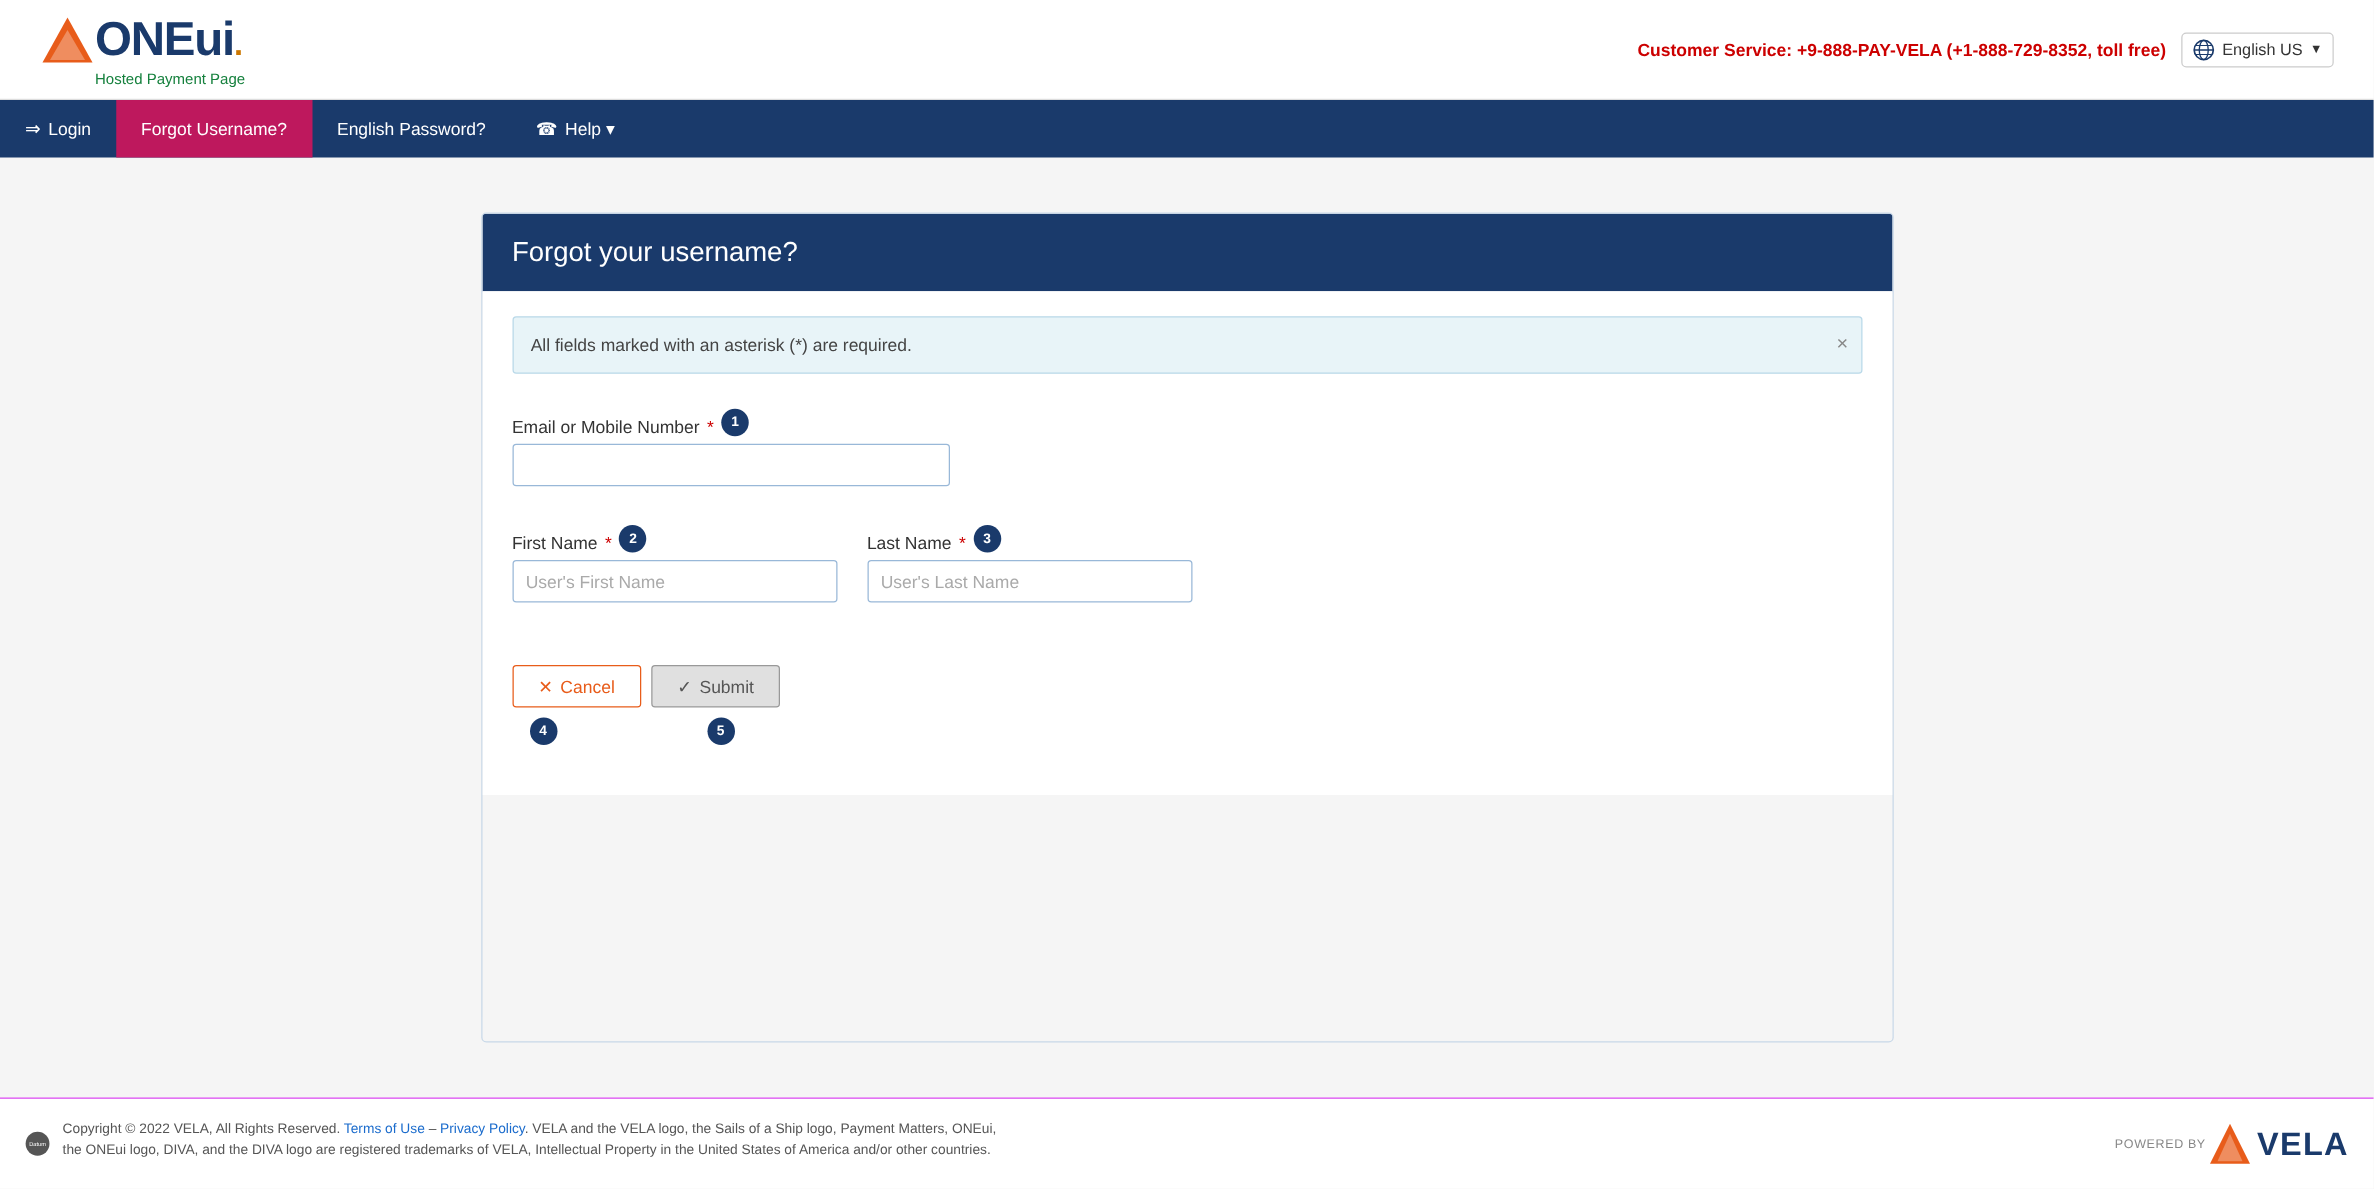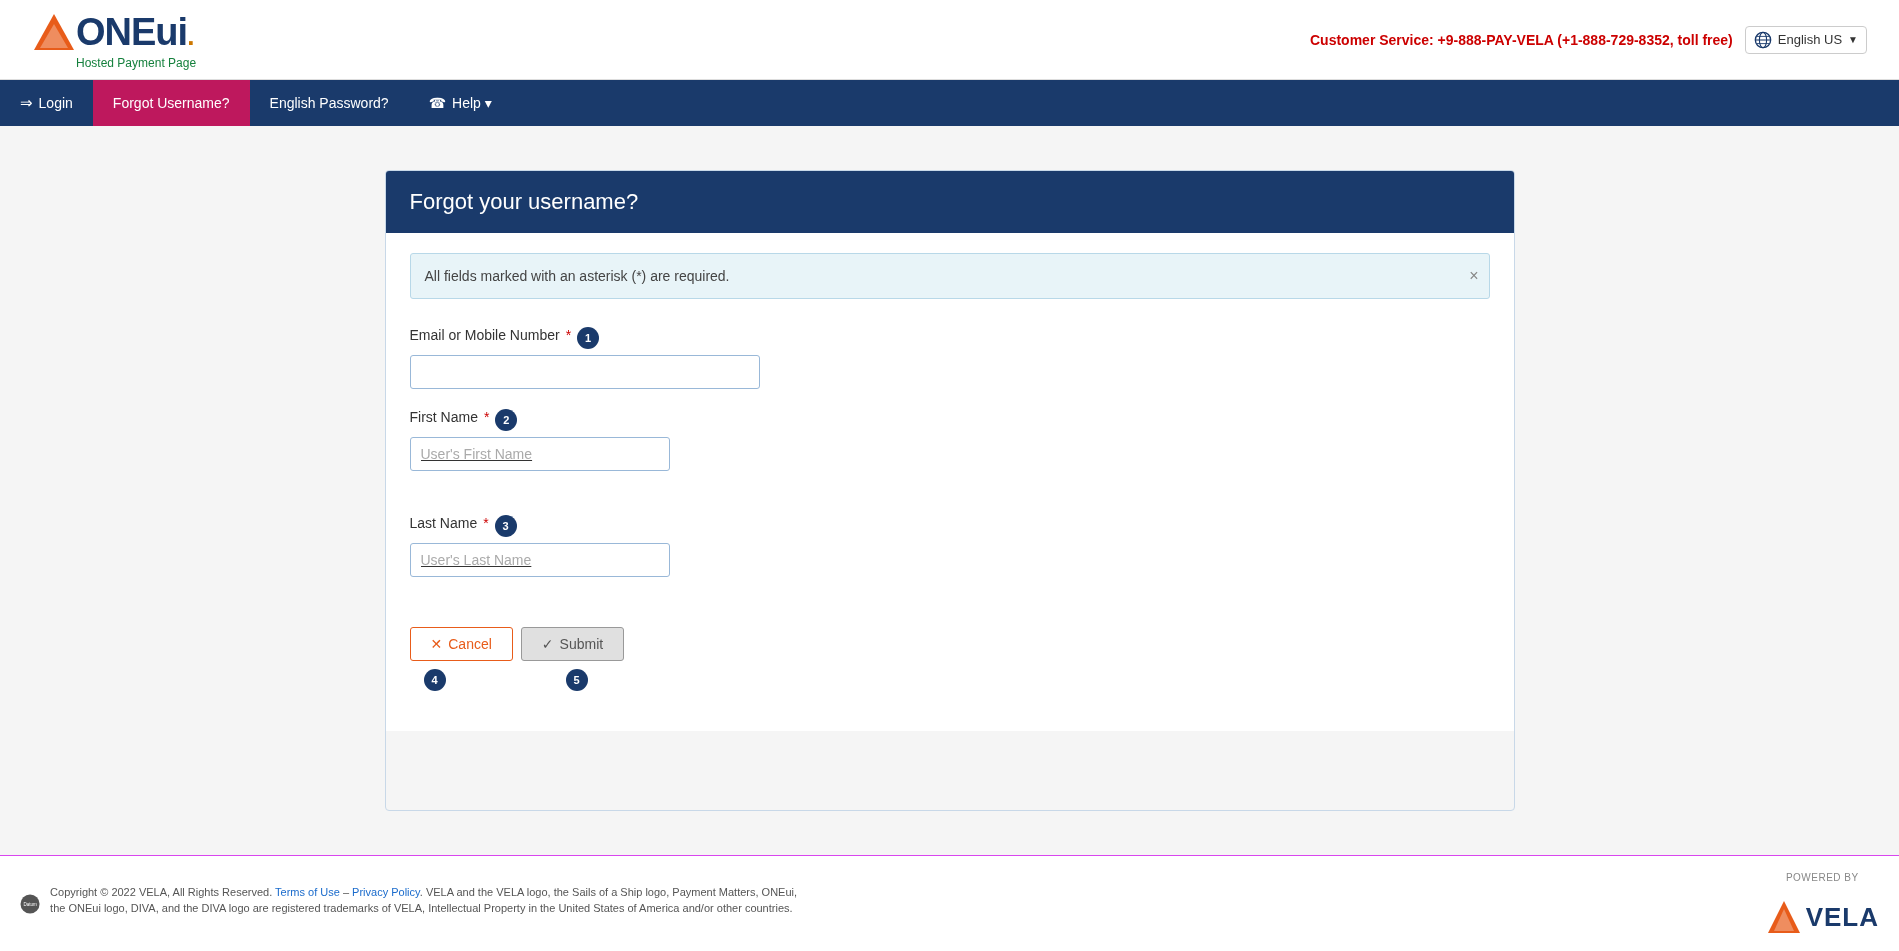--- a/index.html
+++ b/index.html
@@ -129,22 +129,23 @@
 
     
     .field-group {
       margin-bottom: 20px;
     }
     .field-label {
       font-size: 14px;
       color: #333;
       margin-bottom: 6px;
       display: flex;
-      align-items: flex-start;
-      gap: 6px;
+      align-items: flex-end;
+      gap: 6px;
+      margin-top: 11px;
     }
     .required-star { color: #cc0000; }
     .step-badge {
       display: inline-flex;
       align-items: center;
       justify-content: center;
       width: 22px;
       height: 22px;
       border-radius: 50%;
       background: #1a3a6b;
@@ -153,29 +154,27 @@
       font-weight: bold;
     }
     .form-input {
       width: 100%;
       padding: 8px 10px;
       border: 1px solid #99b8d8;
       border-radius: 3px;
       font-size: 14px;
       color: #333;
       outline: none;
-      text-decoration: underline;
     }
     .form-input::placeholder { color: #aaa; }
     .email-input { max-width: 350px; }
 
     .name-row {
       display: flex;
       gap: 24px;
-      flex-direction: column;
     }
     .name-field {
       flex: 1;
       max-width: 260px;
     }
 
     
     .btn-row {
       display: flex;
       align-items: flex-end;
@@ -230,23 +229,23 @@
       max-width: 780px;
     }
     .footer-text {
       font-size: 11px;
       color: #555;
       line-height: 1.5;
     }
     .footer-text a { color: #1a6bcc; text-decoration: none; }
     .footer-right {
       display: flex;
-      flex-direction: column;
-      align-items: center;
-      gap: 16px;
+      flex-direction: row;
+      align-items: center;
+      gap: 1px;
     }
     .powered-by {
       font-size: 10px;
       color: #888;
       letter-spacing: 0.5px;
     }
     .vela-logo {
       display: flex;
       align-items: center;
       gap: 4px;

